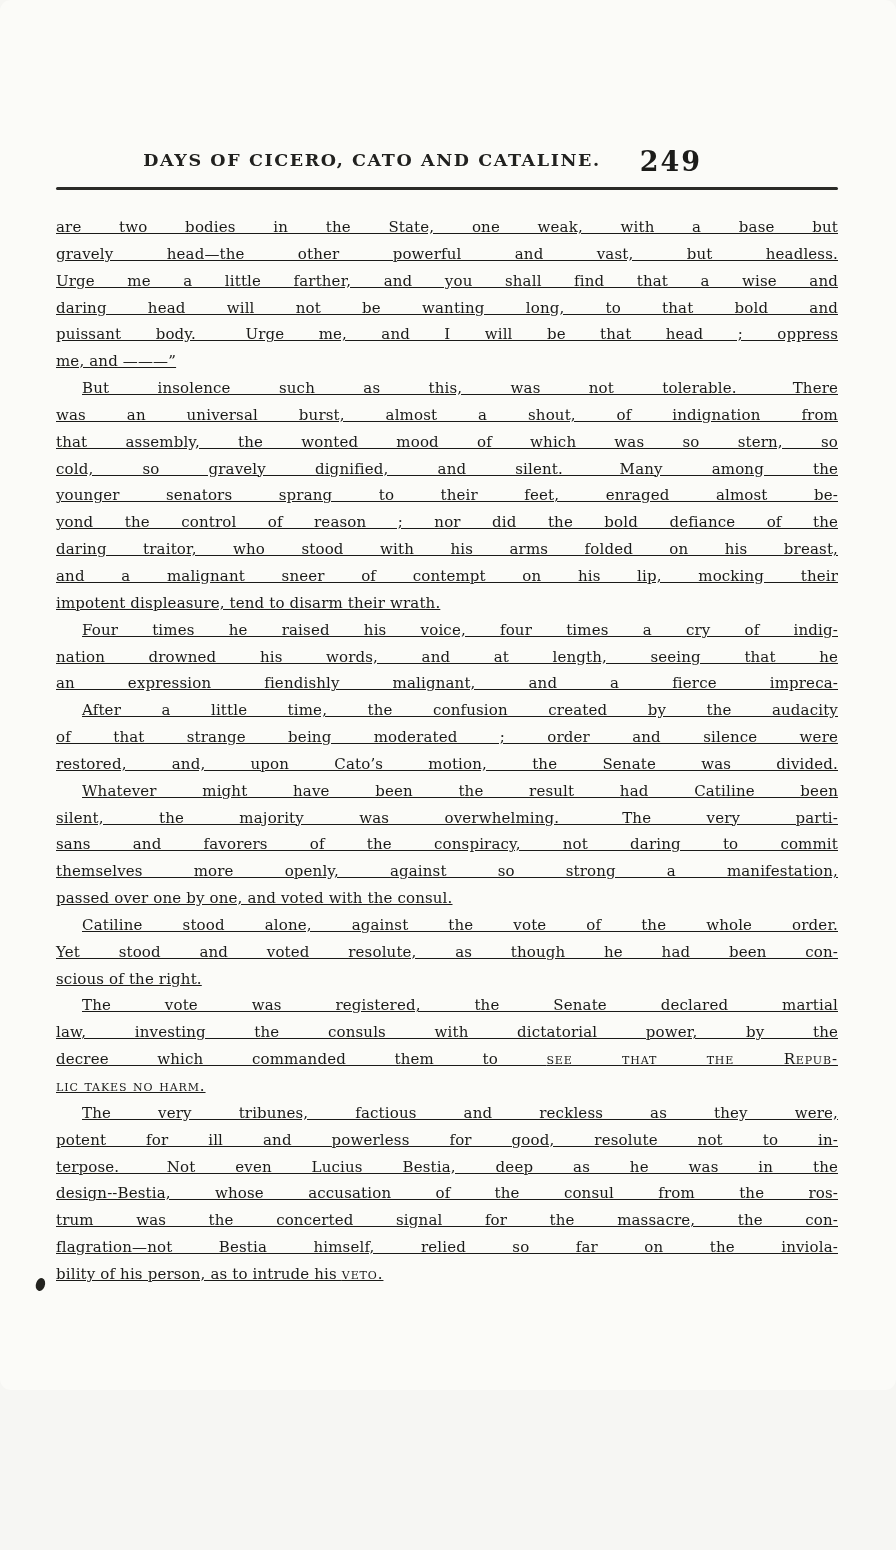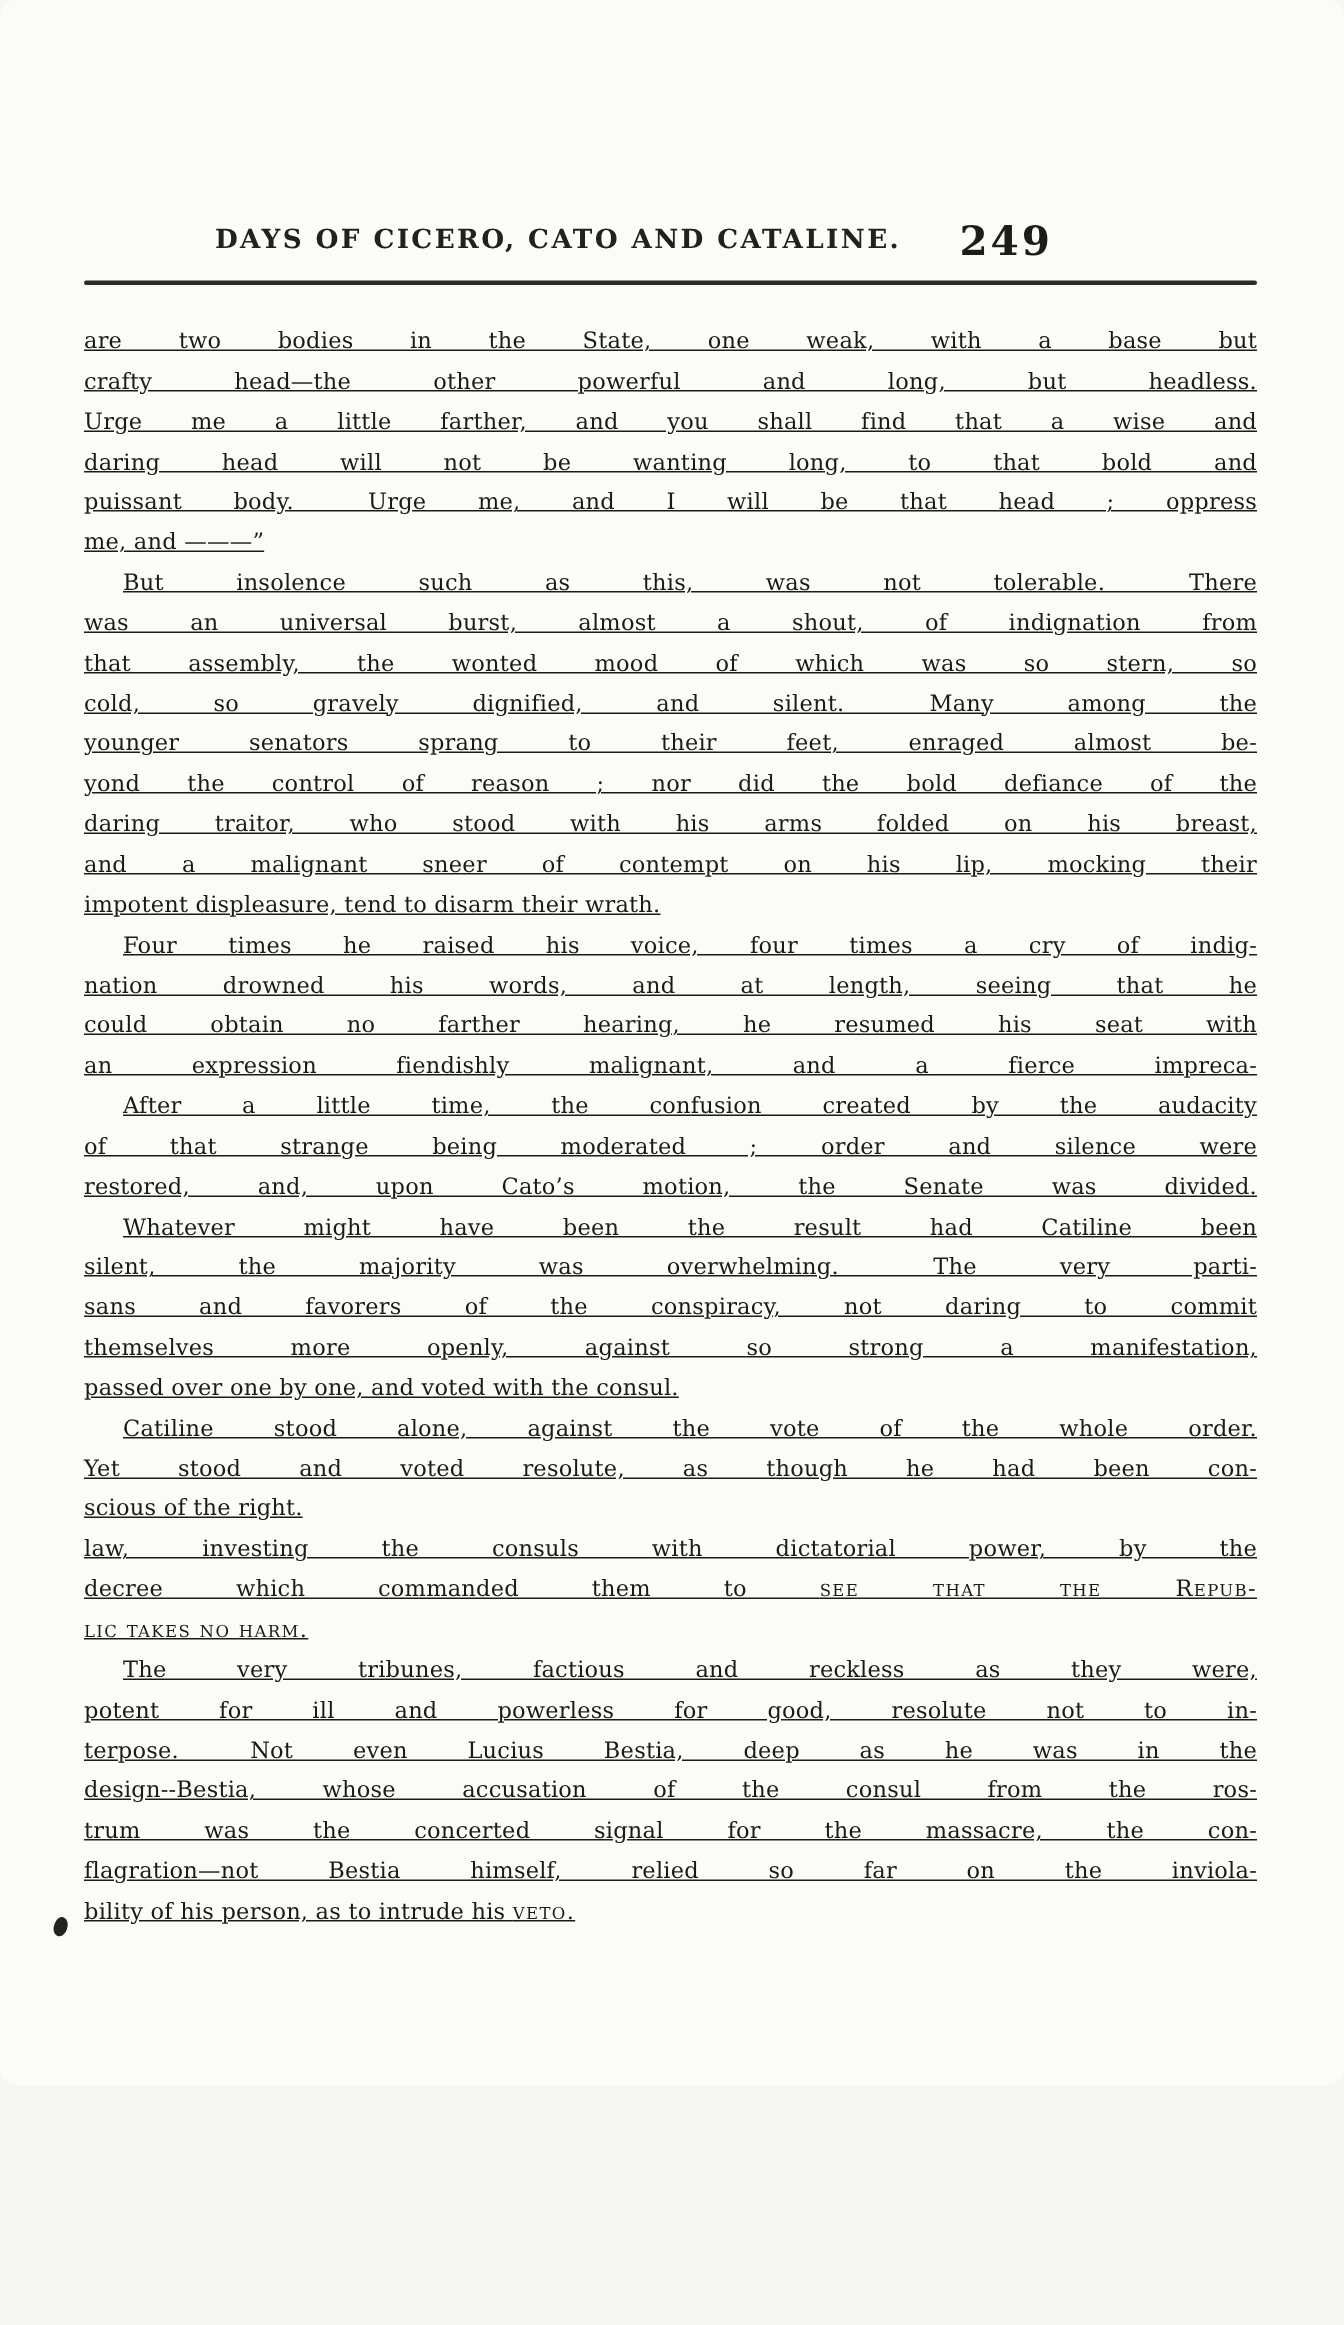--- a/index.html
+++ b/index.html
@@ -93,61 +93,61 @@
   <div class="header">
     <div class="header-title">DAYS OF CICERO, CATO AND CATALINE.</div>
     <div class="page-number">249</div>
   </div>
 
   <div class="header-rule"></div>
 
   <div class="page-body">
       <div class="paragraph">
         <div class="line"><span>are two bodies in the State, one weak, with a base but</span></div>
-        <div class="line"><span>crafty head—the other powerful and long, but headless.</span></div>
+        <div class="line"><span>gravely head—the other powerful and vast, but headless.</span></div>
         <div class="line"><span>Urge me a little farther, and you shall find that a wise and</span></div>
         <div class="line"><span>daring head will not be wanting long, to that bold and</span></div>
         <div class="line"><span>puissant body.  Urge me, and I will be that head ; oppress</span></div>
         <div class="line last"><span>me, and ———”</span></div>
       </div>
       <div class="paragraph">
         <div class="line indent"><span>But insolence such as this, was not tolerable.  There</span></div>
         <div class="line"><span>was an universal burst, almost a shout, of indignation from</span></div>
         <div class="line"><span>that assembly, the wonted mood of which was so stern, so</span></div>
         <div class="line"><span>cold, so gravely dignified, and silent.  Many among the</span></div>
         <div class="line"><span>younger senators sprang to their feet, enraged almost be-</span></div>
         <div class="line"><span>yond the control of reason ; nor did the bold defiance of the</span></div>
         <div class="line"><span>daring traitor, who stood with his arms folded on his breast,</span></div>
         <div class="line"><span>and a malignant sneer of contempt on his lip, mocking their</span></div>
         <div class="line last"><span>impotent displeasure, tend to disarm their wrath.</span></div>
       </div>
       <div class="paragraph">
         <div class="line indent"><span>Four times he raised his voice, four times a cry of indig-</span></div>
         <div class="line"><span>nation drowned his words, and at length, seeing that he</span></div>
-        <div class="line"><span>could obtain no farther hearing, he resumed his seat with</span></div>
         <div class="line"><span>an expression fiendishly malignant, and a fierce impreca-</span></div>
       </div>
       <div class="paragraph">
         <div class="line indent"><span>After a little time, the confusion created by the audacity</span></div>
         <div class="line"><span>of that strange being moderated ; order and silence were</span></div>
         <div class="line"><span>restored, and, upon Cato’s motion, the Senate was divided.</span></div>
       </div>
       <div class="paragraph">
         <div class="line indent"><span>Whatever might have been the result had Catiline been</span></div>
         <div class="line"><span>silent, the majority was overwhelming.  The very parti-</span></div>
         <div class="line"><span>sans and favorers of the conspiracy, not daring to commit</span></div>
         <div class="line"><span>themselves more openly, against so strong a manifestation,</span></div>
         <div class="line last"><span>passed over one by one, and voted with the consul.</span></div>
       </div>
       <div class="paragraph">
         <div class="line indent"><span>Catiline stood alone, against the vote of the whole order.</span></div>
         <div class="line"><span>Yet stood and voted resolute, as though he had been con-</span></div>
         <div class="line last"><span>scious of the right.</span></div>
       </div>
       <div class="paragraph">
+        <div class="line indent"><span>The vote was registered, the Senate declared martial</span></div>
         <div class="line"><span>law, investing the consuls with dictatorial power, by the</span></div>
         <div class="line"><span>decree which commanded them to </span><span class="sc">see that the Repub-</span></div>
         <div class="line last"><span class="sc">lic takes no harm.</span></div>
       </div>
       <div class="paragraph">
         <div class="line indent"><span>The very tribunes, factious and reckless as they were,</span></div>
         <div class="line"><span>potent for ill and powerless for good, resolute not to in-</span></div>
         <div class="line"><span>terpose.  Not even Lucius Bestia, deep as he was in the</span></div>
         <div class="line"><span>design--Bestia, whose accusation of the consul from the ros-</span></div>
         <div class="line"><span>trum was the concerted signal for the massacre, the con-</span></div>

